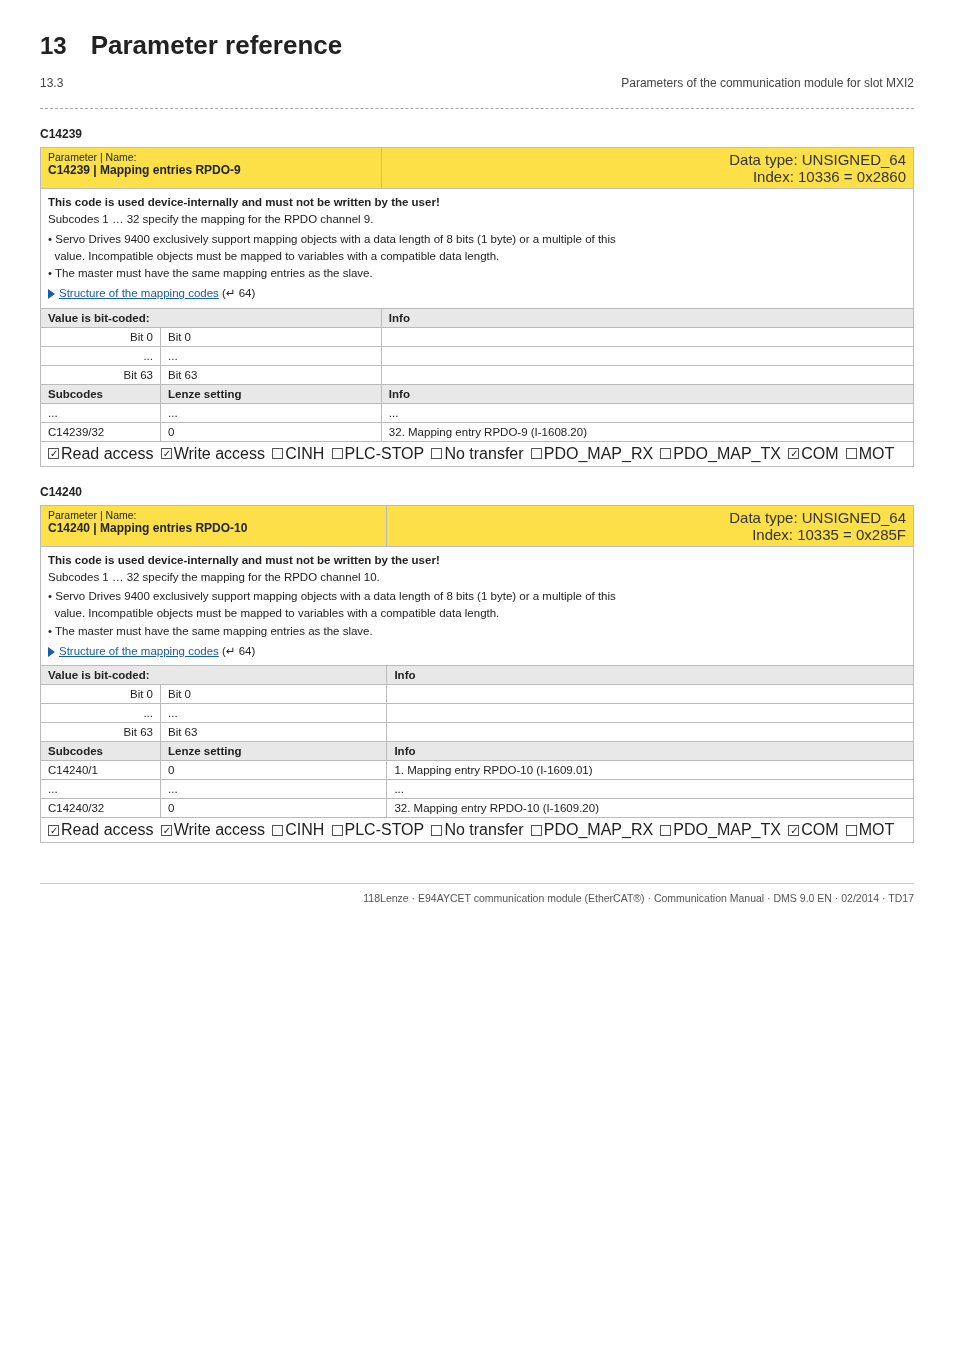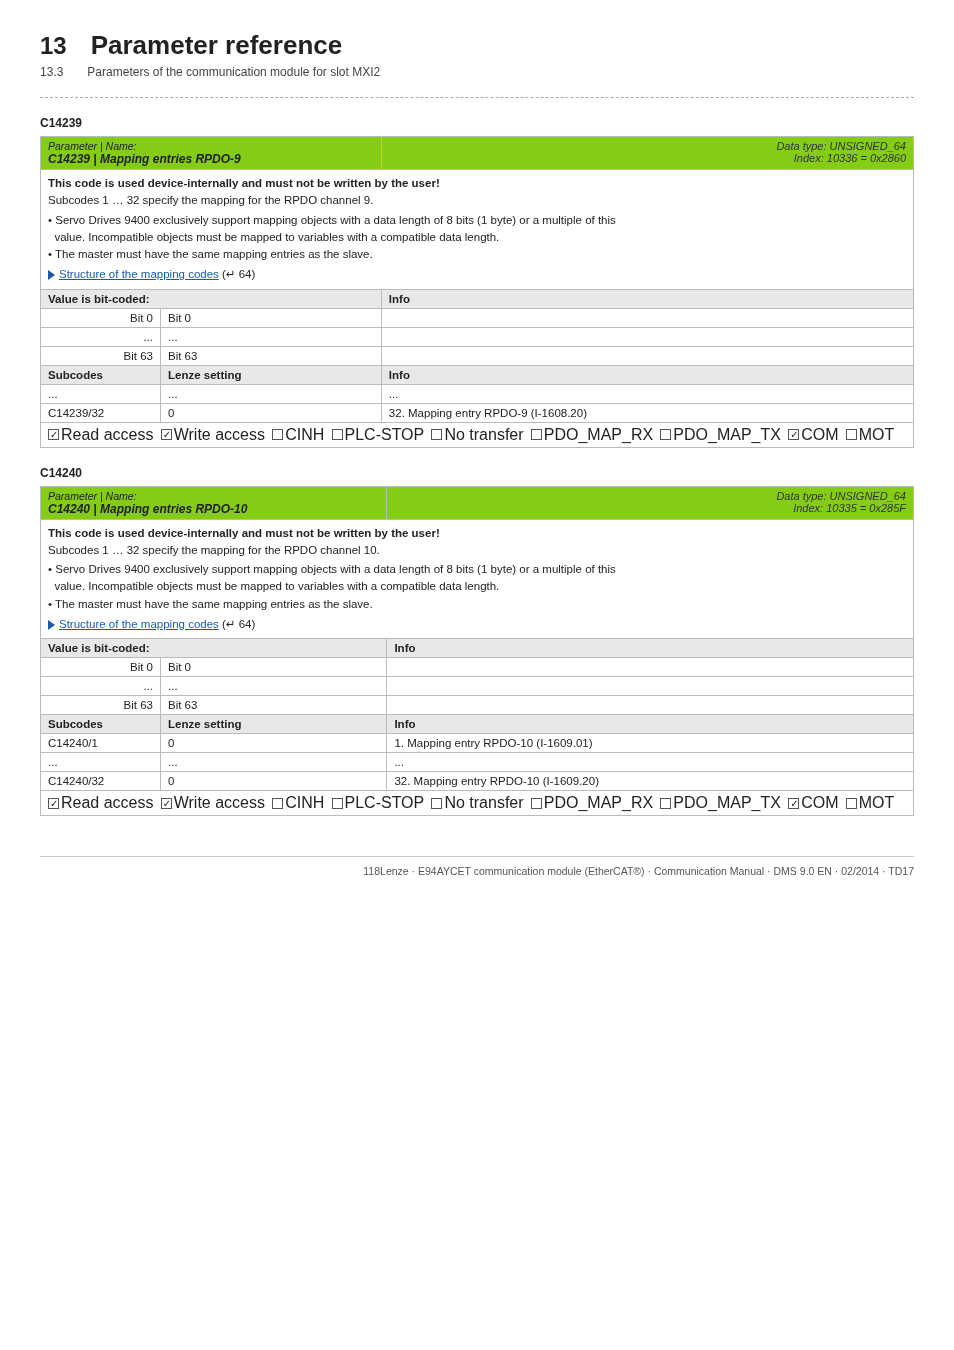--- a/index.html
+++ b/index.html
@@ -31,22 +31,23 @@
     .chapter-title {
       font-size: 26px;
       font-weight: bold;
       color: #222;
     }
     .subchapter {
       display: flex;
       gap: 24px;
       font-size: 12px;
       color: #444;
-      margin-top: 4px;
+      margin-top: 15px;
       margin-left: 0;
+      justify-content: space-between;
     }
     .subchapter-number { font-size: 12px; color: #444; }
     .subchapter-title { font-size: 12px; color: #444; }
     .divider-line {
       border: none;
       border-top: 1px dashed #aaa;
       margin: 18px 0 18px 0;
     }
     .section-id {
       font-weight: bold;
@@ -60,31 +61,30 @@
       border: 1px solid #bbb;
       margin-bottom: 6px;
       font-size: 11.5px;
     }
     .param-table th, .param-table td {
       border: 1px solid #bbb;
       padding: 3px 7px;
       vertical-align: top;
     }
     .param-header-row {
-      background: #84cc16;
-      font-style: italic;
+      background: #fde047;
     }
     .param-name-cell {
       font-weight: bold;
       font-size: 12px;
       border-right: 1px solid #bbb;
     }
     .param-datatype-cell {
       text-align: right;
-      font-size: 11px;
+      font-size: 15px;
       color: #333;
       white-space: nowrap;
     }
     .description-row td {
       background: #fff;
       padding: 5px 7px;
     }
     .description-text {
       font-size: 11.5px;
       line-height: 1.5;

